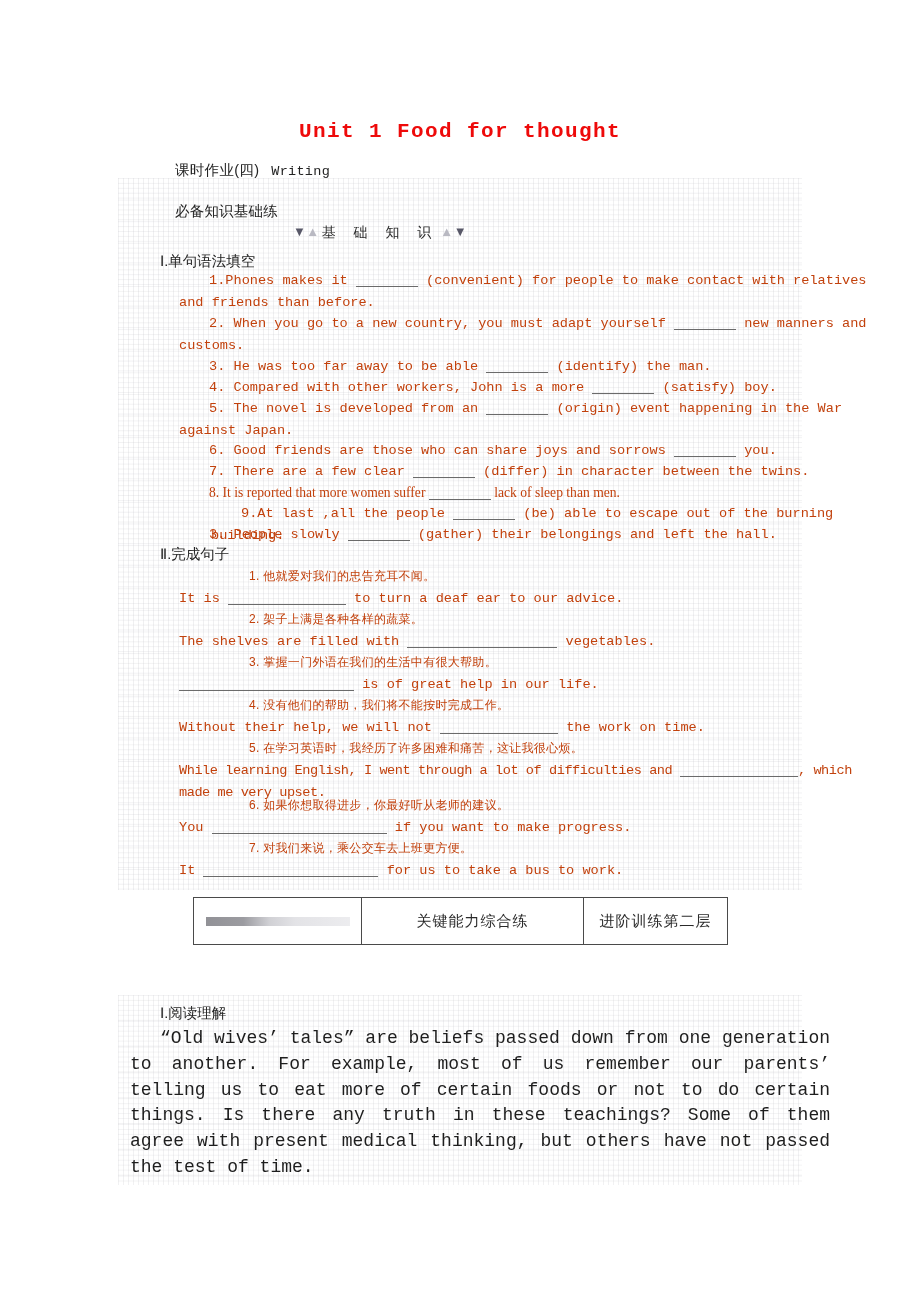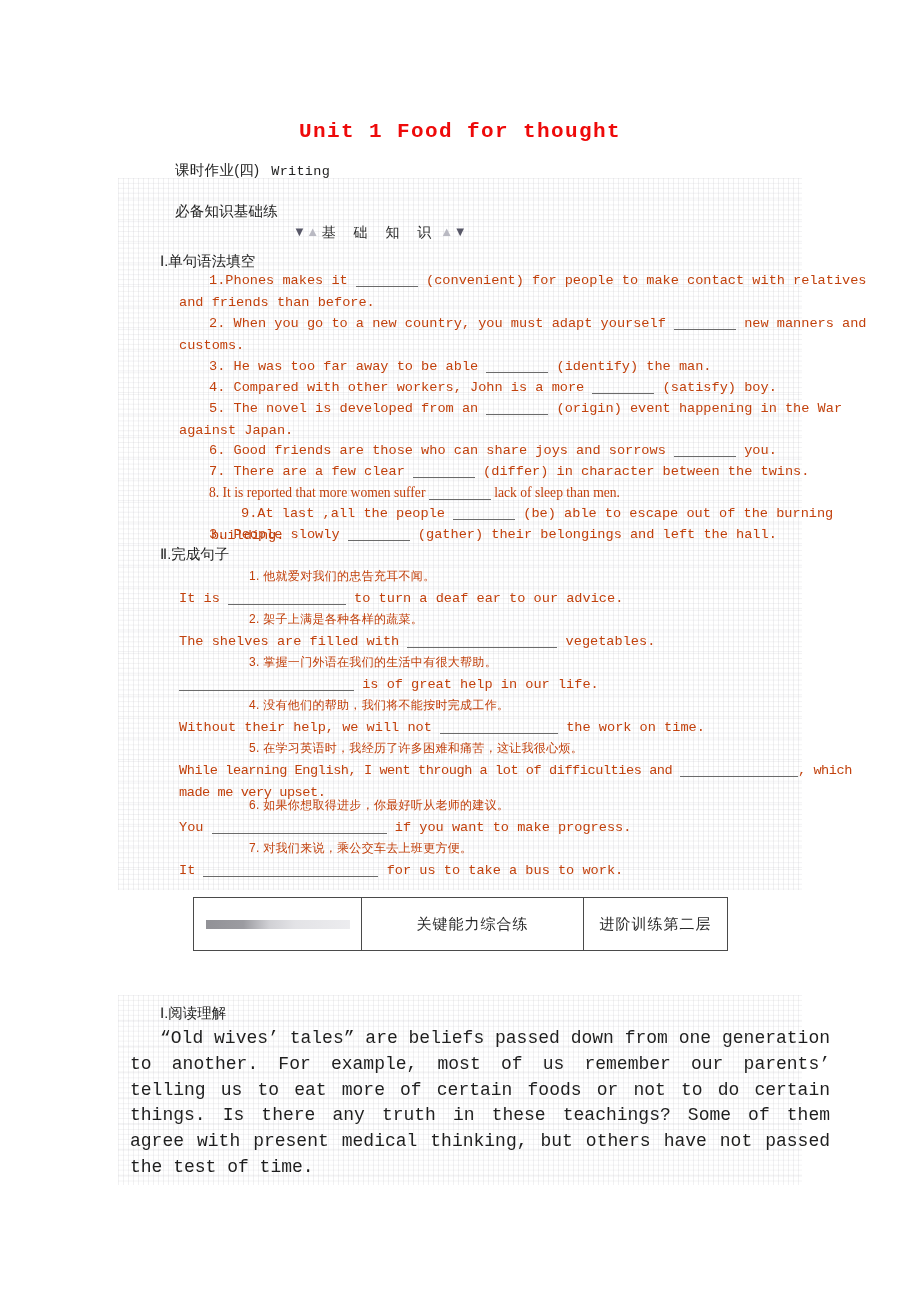--- a/index.html
+++ b/index.html
@@ -149,21 +149,21 @@
   .b-lg { width: 150px; }
   .b-xl { width: 175px; }
   .tight { letter-spacing: -0.45px; }
 
   
   .tbl {
     position: absolute;
     left: 193px;
     top: 897px;
     width: 535px;
-    height: 54px;
+    height: 48px;
     border: 1px solid #4a4a4a;
     display: flex;
     background: #fff;
     box-sizing: border-box;
   }
   .tcell {
     display: flex;
     align-items: center;
     justify-content: center;
     box-sizing: border-box;

